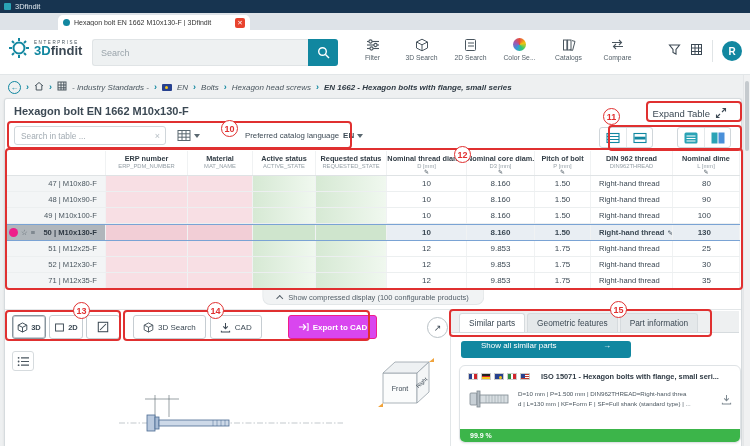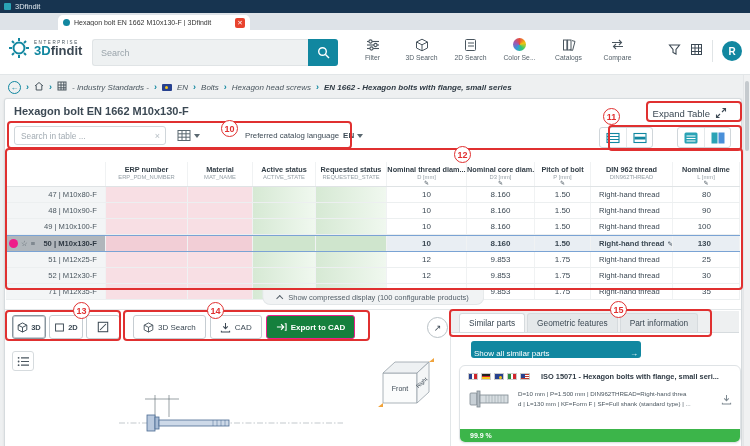--- a/index.html
+++ b/index.html
@@ -57,21 +57,21 @@
   .tt-grid{position:absolute;left:172px;top:27px;height:19px;display:flex;align-items:center;gap:3px;cursor:pointer;}
   .caret{width:0;height:0;border-left:3px solid transparent;border-right:3px solid transparent;border-top:4px solid #5a6870;}
   .tt-lang{position:absolute;left:240px;top:27px;height:19px;display:flex;align-items:center;gap:4px;font-size:7.8px;color:#3c4954;cursor:pointer;}
   .tt-lang-val{font-size:8px;font-weight:bold;display:flex;align-items:center;gap:3px;}
   .tt-right{position:absolute;right:10px;top:28px;display:flex;gap:24px;align-items:center;}
   .tt-g{display:flex;border:1px solid #d0d6da;border-radius:3px;background:#fff;}
   .tt-ib{width:26px;height:19px;display:flex;align-items:center;justify-content:center;cursor:pointer;}
   .tt-ib + .tt-ib{border-left:1px solid #e4e8ea;}
 
   
-  .table{position:absolute;left:1px;top:52px;width:734px;height:139px;overflow:hidden;font-size:8px;background:#fff;margin-top:11px;}
+  .table{position:absolute;left:1px;top:52px;width:734px;height:139px;overflow:hidden;font-size:8px;background:#fff;}
   .thead,.trow{display:grid;grid-template-columns:100px 82px 65px 63px 71px 80px 68px 56px 82px 67px;}
   .thead{height:25px;border-bottom:1px solid #dfe3e5;}
   .hc{position:relative;padding-top:3px;text-align:center;border-right:1px solid #f0f2f3;overflow:hidden;}
   .ht{font-size:7.3px;font-weight:bold;color:#333e47;white-space:nowrap;overflow:hidden;}
   .hs{font-size:5.8px;color:#97a1a8;white-space:nowrap;overflow:hidden;}
   .pencil{position:absolute;bottom:0;left:50%;transform:translateX(-50%);font-size:6px;color:#55616a;}
   .trow{height:16px;border-bottom:1px solid #eceff0;cursor:pointer;}
   .c{display:flex;align-items:center;justify-content:center;border-right:1px solid #f0f2f3;color:#3c4954;overflow:hidden;white-space:nowrap;}
   .c-num{justify-content:flex-end;padding-right:8px;background:#f3f5f6;color:#4a565f;font-size:7.6px;}
   .c-pink{background:#f8dfe4;}
@@ -93,32 +93,32 @@
   .compressed{position:absolute;left:50%;top:191px;transform:translateX(-50%);height:15px;background:#f1f3f4;border:1px solid #e2e6e8;border-top:none;border-radius:0 0 8px 8px;display:flex;align-items:center;gap:6px;padding:0 14px;font-size:7.5px;color:#55616a;cursor:pointer;white-space:nowrap;z-index:5;}
   .chev-up{width:5px;height:5px;border-left:1.2px solid #55616a;border-top:1.2px solid #55616a;transform:rotate(45deg);margin-top:2px;}
   .bottom-sep{position:absolute;left:0;right:0;top:210px;height:1px;background:#e2e6e8;}
 
   
   .vbtns{position:absolute;left:7px;top:216px;display:flex;gap:3px;}
   .vbtn{width:34px;height:24px;border:1px solid #c6cdd2;border-radius:3px;background:#fff;display:flex;align-items:center;justify-content:center;gap:3px;font-size:7.5px;font-weight:bold;color:#3c4954;cursor:pointer;font-family:inherit;padding:0;}
   .vbtn.active{border-color:#8a969e;box-shadow:inset 0 0 0 1px #c7cdd2;}
   .abtns{position:absolute;left:128px;top:216px;display:flex;gap:4px;}
   .abtn{height:24px;border:1px solid #c6cdd2;border-radius:3px;background:#fff;display:flex;align-items:center;justify-content:center;gap:4px;font-size:8px;color:#3c4954;cursor:pointer;padding:0 9px;font-family:inherit;}
-  .abtn.export{background:#15803d;border-color:#ee1e8a;color:#fff;font-weight:bold;}
+  .abtn.export{background:#d946ef;border-color:#ee1e8a;color:#fff;font-weight:bold;margin-left:22px;}
   .popout{position:absolute;left:422px;top:218px;width:21px;height:21px;border-radius:50%;border:1px solid #b9c1c6;background:#fff;color:#3c4954;font-size:9px;display:flex;align-items:center;justify-content:center;cursor:pointer;padding:0;}
   .listbtn{position:absolute;left:7px;top:252px;width:22px;height:20px;border:1px solid #d6dbde;border-radius:3px;background:#fff;display:flex;align-items:center;justify-content:center;cursor:pointer;padding:0;}
   .preview{position:absolute;left:112px;top:288px;}
   .cube{position:absolute;left:368px;top:250px;}
 
   
   .rpanel{position:absolute;left:445px;top:212px;right:0;bottom:0;border-left:1px solid #e2e6e8;background:#fff;}
   .rtabs{position:absolute;left:446px;top:212px;right:2px;height:22px;background:#eef0f1;display:flex;align-items:flex-end;padding-left:8px;gap:2px;border-bottom:1px solid #d6dbde;z-index:2;}
   .rtab{height:19px;padding:0 9px;font-size:8.3px;color:#3c4954;display:flex;align-items:center;background:#e4e8ea;border:1px solid #d6dbde;border-bottom:none;border-radius:3px 3px 0 0;cursor:pointer;white-space:nowrap;}
   .rtab.active{background:#fff;}
-  .showall{position:absolute;left:466px;top:242px;width:170px;height:17px;background:#1187a0;border:none;border-radius:3px;color:#fff;font-size:8px;display:flex;align-items:flex-end;justify-content:space-between;padding:0 3px;cursor:pointer;font-family:inherit;z-index:2;}
+  .showall{position:absolute;left:456px;top:242px;width:170px;height:17px;background:#1187a0;border:none;border-radius:3px;color:#fff;font-size:8px;display:flex;align-items:flex-start;justify-content:space-between;padding:0 20px;cursor:pointer;font-family:inherit;z-index:2;}
   .pcard{position:absolute;left:454px;top:266px;width:282px;height:78px;background:#fff;border:1px solid #dfe3e6;border-radius:6px;box-shadow:0 1px 2px rgba(0,0,0,.06);z-index:2;cursor:pointer;}
   .pcard-head{display:flex;align-items:center;gap:3px;padding:6px 8px 2px;}
   .fl{width:10px;height:7px;border:0.5px solid #ccc;display:inline-block;flex:none;}
   .fl-fr{background:linear-gradient(90deg,#27418f 33%,#fff 33% 66%,#d0262c 66%);}
   .fl-de{background:linear-gradient(180deg,#222 33%,#d0262c 33% 66%,#f5c51a 66%);}
   .fl-eu{background:#27418f;position:relative;}
   .fl-eu::after{content:"";position:absolute;left:3.5px;top:2px;width:3px;height:3px;border-radius:50%;background:#f5c51a;}
   .fl-it{background:linear-gradient(90deg,#2d8a3e 33%,#fff 33% 66%,#d0262c 66%);}
   .fl-us{background:repeating-linear-gradient(180deg,#c0392b 0 1px,#fff 1px 2px);position:relative;}
   .fl-us::after{content:"";position:absolute;left:0;top:0;width:4px;height:3.5px;background:#27418f;}

